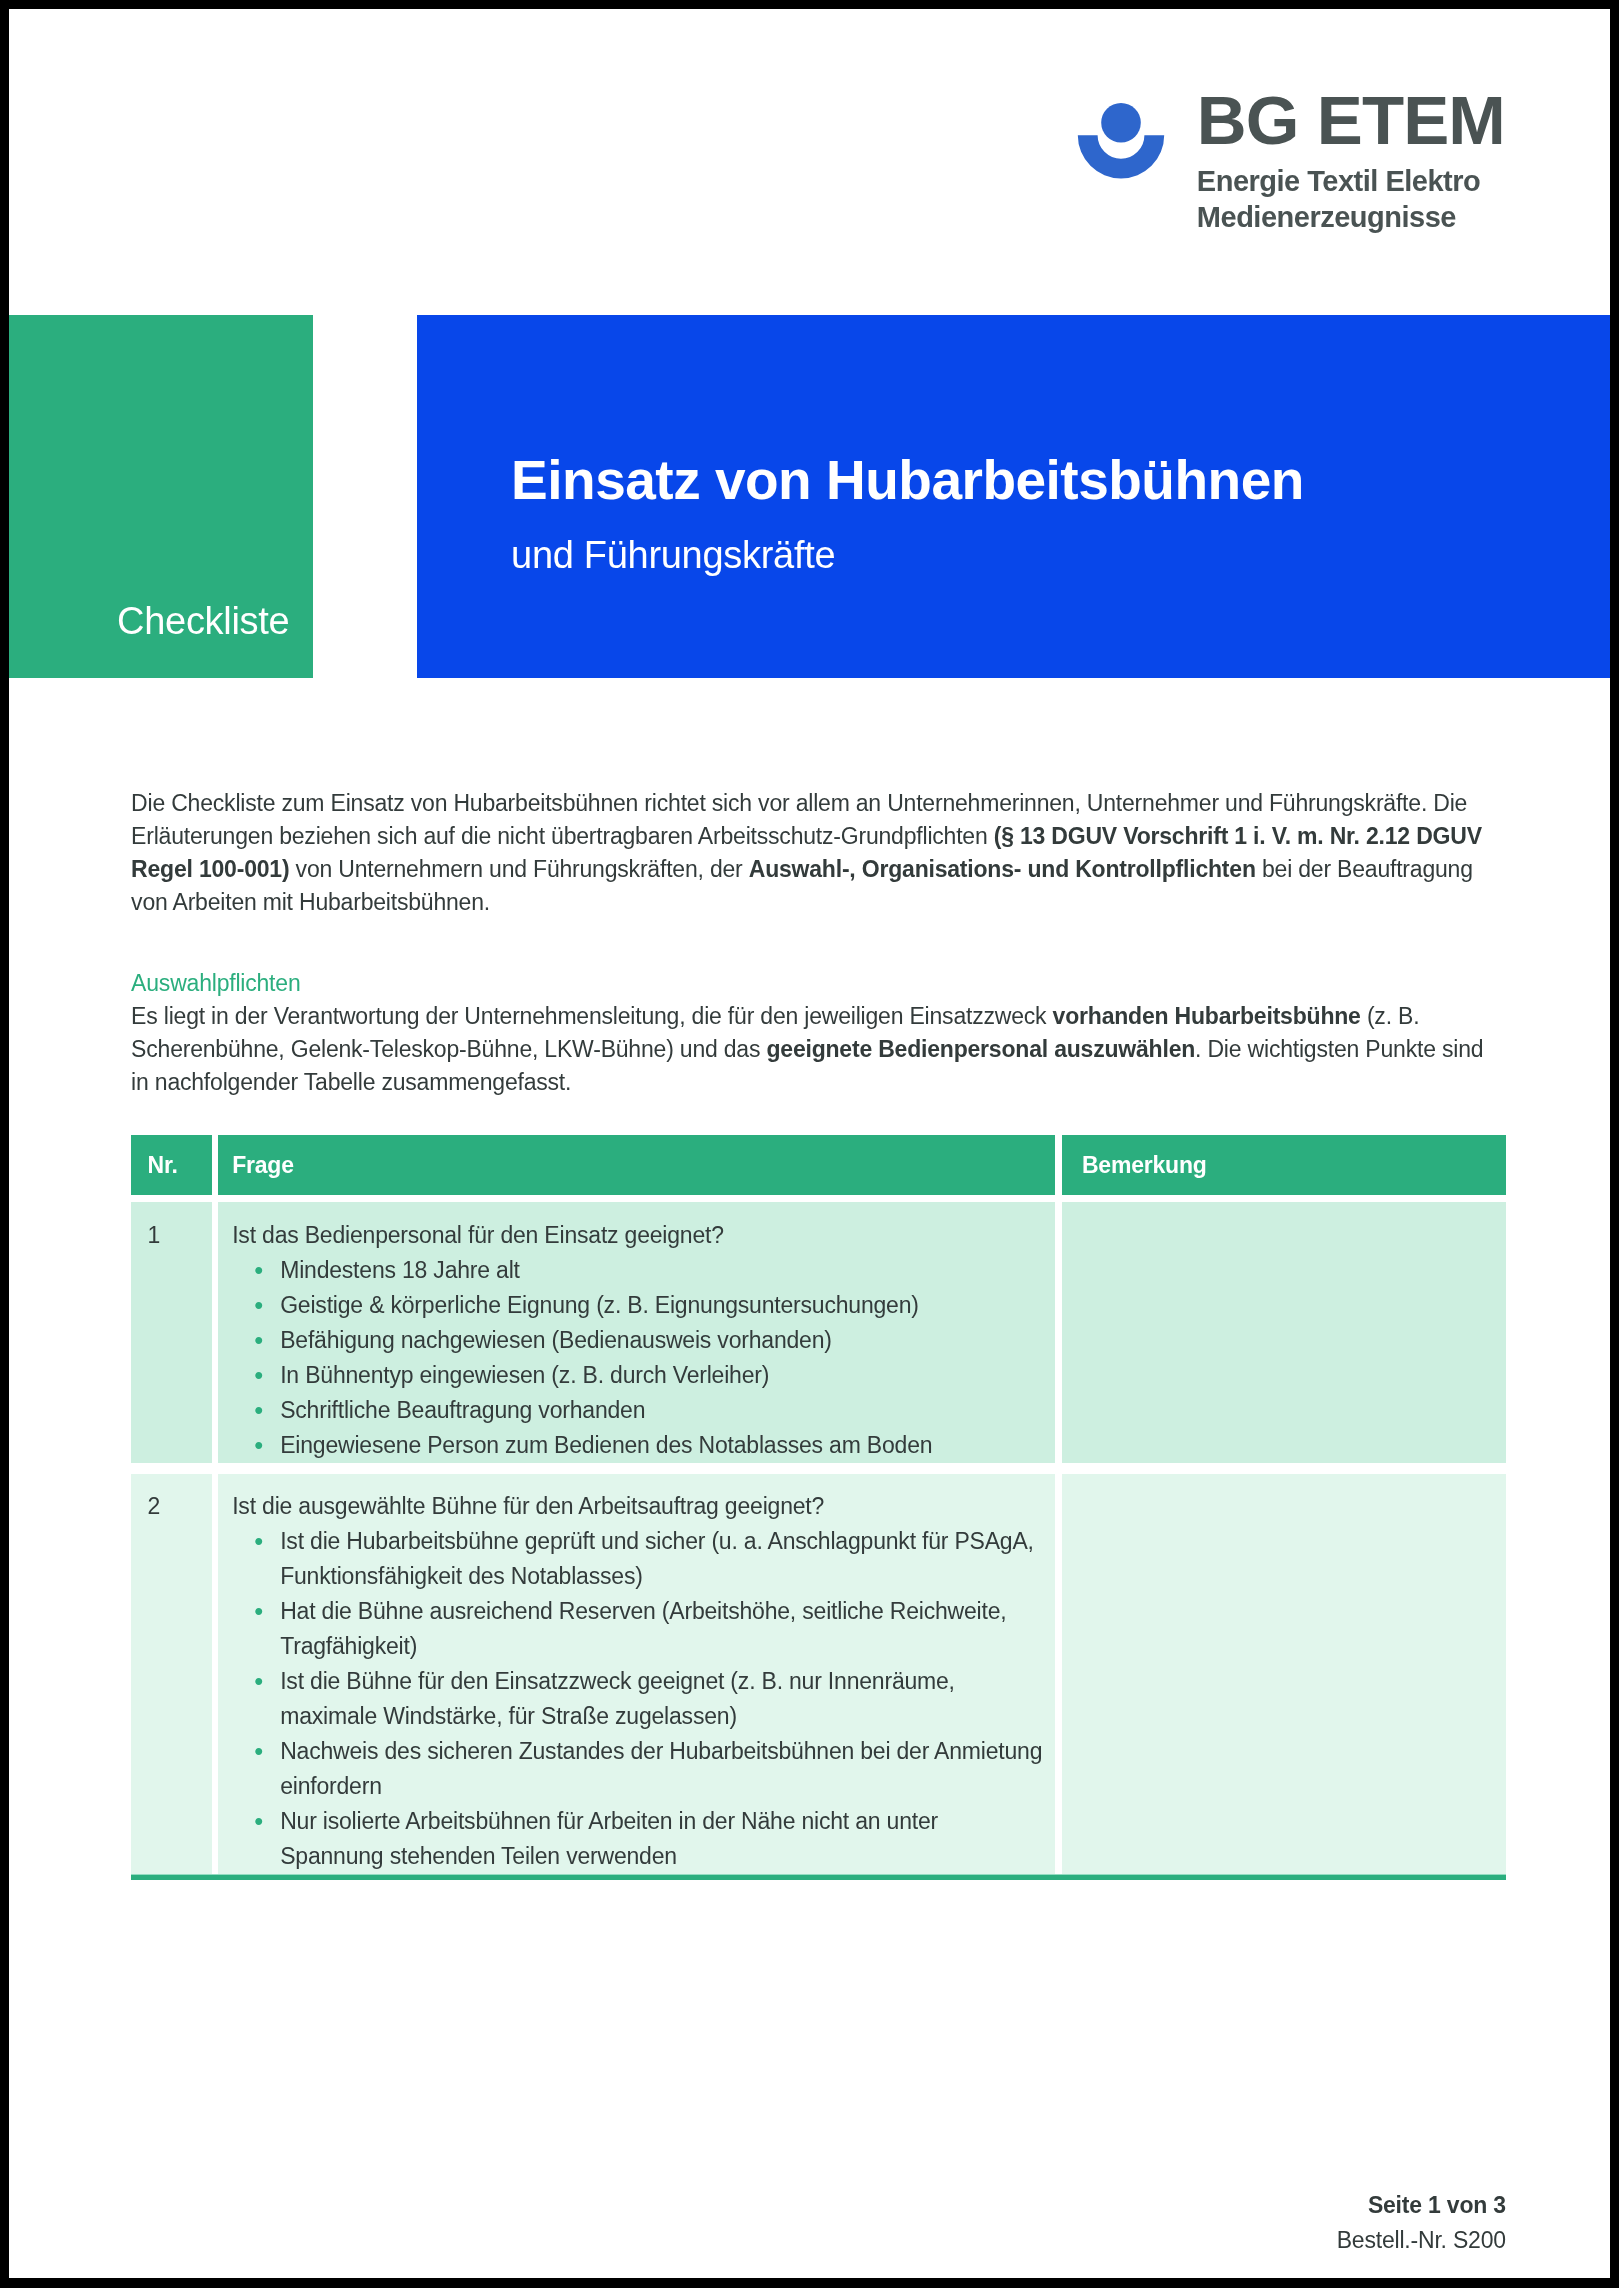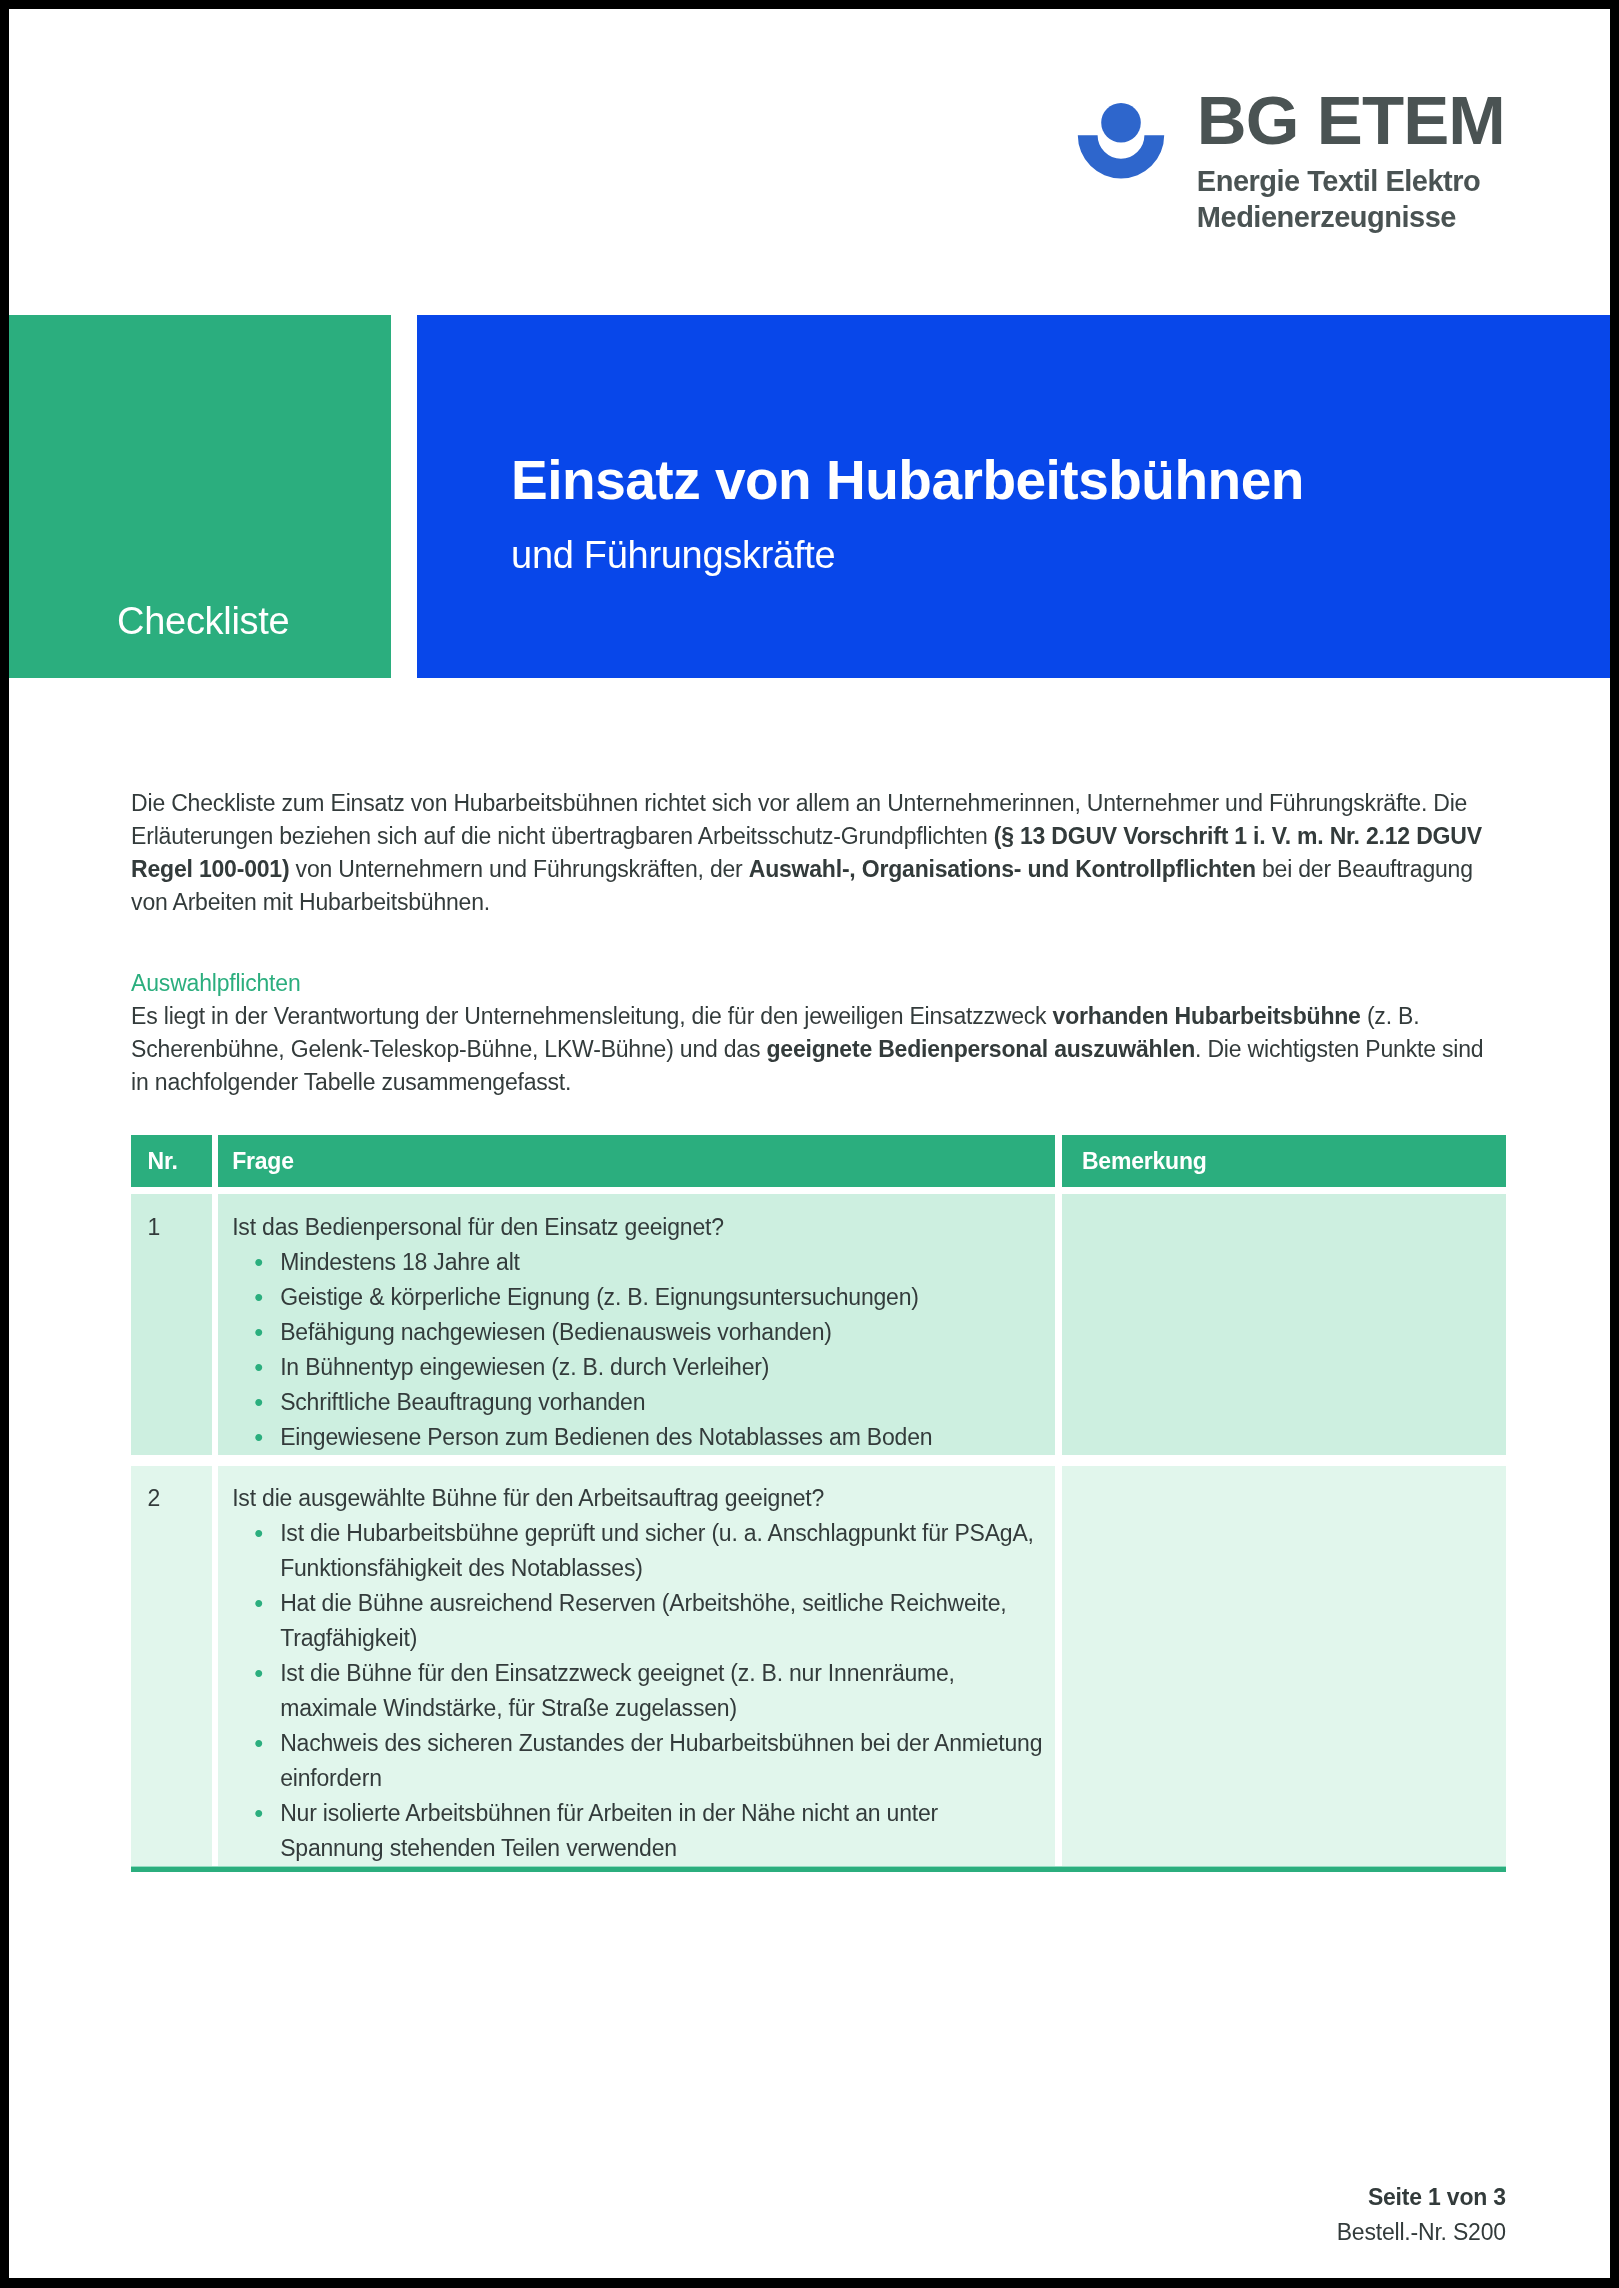--- a/index.html
+++ b/index.html
@@ -10,35 +10,35 @@
   body{background:#666;font-family:"Liberation Sans",sans-serif;}
   .frame{position:relative;width:1619px;height:2289px;background:#000;margin:0 auto;}
   .page{position:absolute;left:9.1px;top:9.1px;right:9.1px;bottom:11px;background:#fff;overflow:hidden;color:var(--text);}
   
   .logo{position:absolute;top:79px;right:105px;display:flex;gap:22px;align-items:flex-start;}
   .logo svg{display:block;margin-top:9.1px;}
   .logo-brand{font-size:69px;font-weight:bold;color:var(--logo_text);line-height:0.95;letter-spacing:-0.9px;}
   .logo-sub{font-size:29px;font-weight:bold;color:var(--logo_text);line-height:36px;letter-spacing:-0.5px;}
   .logo-sub.first{margin-top:9.1px;}
   
-  .side-box{position:absolute;left:0;top:306px;width:382px;height:363px;background:var(--green);
+  .side-box{position:absolute;left:0;top:306px;width:304px;height:363px;background:var(--green);
     display:flex;align-items:flex-end;padding:0 0 35px 108px;}
   .side-box span{color:#fff;font-size:38px;font-weight:300;letter-spacing:-0.3px;}
   .title-box{position:absolute;left:408px;right:0;top:306px;height:363px;background:var(--blue);
     padding:135px 37px 0 94px;color:#fff;}
   .title-box h1{font-size:55px;font-weight:bold;line-height:60px;letter-spacing:-0.5px;}
   .title-sub{margin-top:20px;font-size:38px;font-weight:300;line-height:51px;letter-spacing:-0.3px;}
   
   .content{padding:778px 104px 0 122px;font-size:23px;line-height:33px;letter-spacing:-0.2px;}
   .content b,.content .b{font-weight:bold;}
   .section-heading{color:var(--green);font-size:23px;font-weight:normal;line-height:33px;margin-top:48px;}
   
   .ctable{margin-top:36px;}
   .trow{display:flex;gap:6.4px;}
-  .thead .cell{background:var(--green);color:#fff;font-weight:bold;height:52px;display:flex;align-items:center;}
+  .thead .cell{background:var(--green);color:#fff;font-weight:bold;height:60px;display:flex;align-items:center;}
   .cell{flex:0 0 auto;}
   .cell.nr{width:81px;padding-left:16.4px;}
   .cell.frage{width:837px;padding-left:13.7px;}
   .cell.bem{flex:1 1 auto;padding-left:20px;}
   .tbody{margin-top:7.3px;}
   .tbody + .tbody{margin-top:11px;}
   .tbody .cell{padding-top:15.5px;line-height:35px;}
   .tbody .cell.nr{text-align:left;}
   .row-1 .cell{background:var(--row1_bg);}
   .row-2 .cell{background:var(--row2_bg);}

